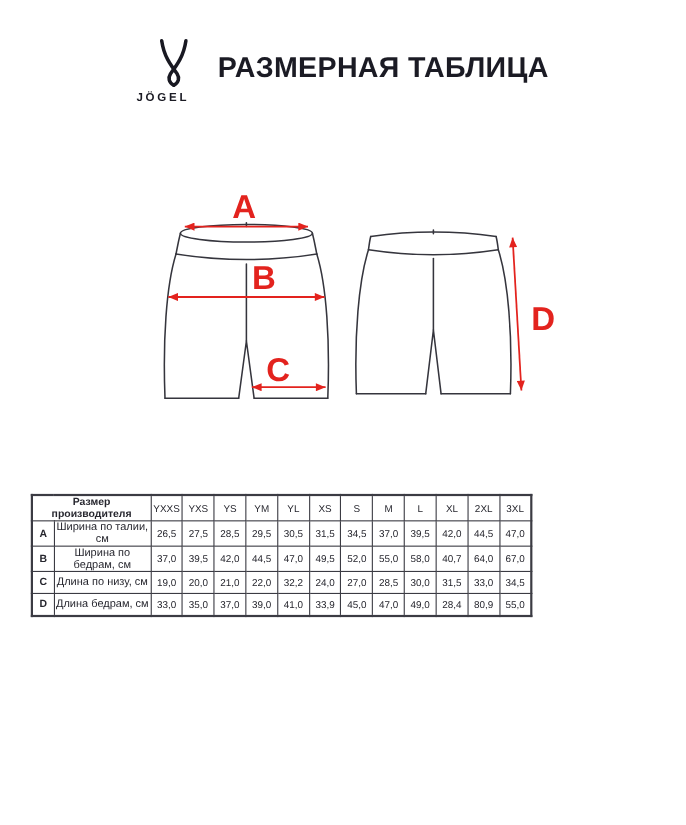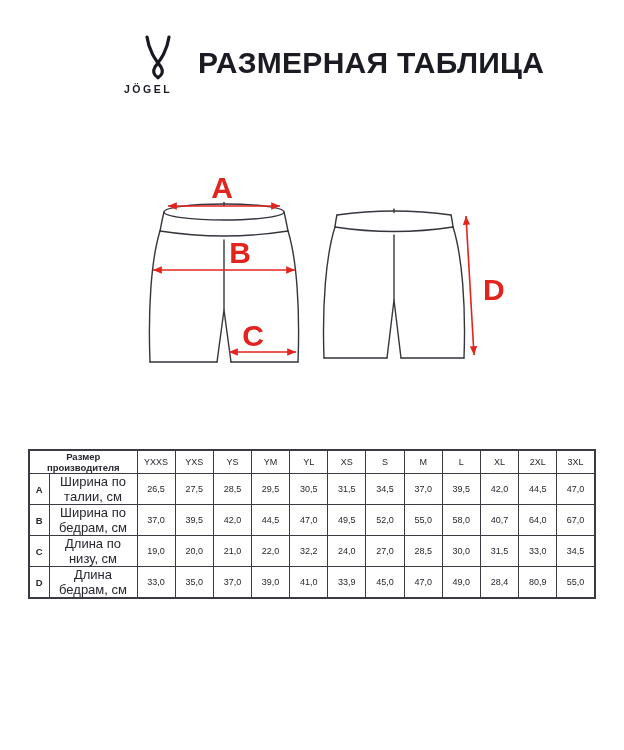--- a/index.html
+++ b/index.html
@@ -4,40 +4,40 @@
 <style>
   html,body{margin:0;padding:0;background:#fff;}
   .page{position:relative;width:624px;height:750px;background:#ffffff;
         font-family:"Liberation Sans",sans-serif;overflow:hidden;}
 
   
   .brand{position:absolute;left:124px;top:34px;width:68px;text-align:left;}
   .brand svg{display:block;margin:0 auto;width:34px;height:46px;}
   .brand-name{margin-top:3px;font-size:10.5px;font-weight:bold;
               letter-spacing:2.5px;color:#1b1b24;}
-  .title{position:absolute;left:198px;top:46px;margin:0;font-size:30px;
+  .title{position:absolute;left:198px;top:46px;margin:0;font-size:26px;
          font-weight:700;letter-spacing:.3px;color:#1b1b24;white-space:nowrap;}
 
   
   .diagram{position:absolute;left:0;top:160px;}
   .outline{fill:none;stroke:var(--line,#35353d);stroke-width:1.4;
            stroke-linecap:round;stroke-linejoin:round;}
   .red-arrow{fill:none;stroke:var(--accent,#e3231e);stroke-width:1.6;}
   .red-label{fill:var(--accent,#e3231e);font-family:"Liberation Sans",sans-serif;
              font-size:30px;font-weight:bold;}
   .logo-stroke{fill:none;stroke:#191922;stroke-width:3.2;stroke-linecap:round;}
 
   
-  .size-table{position:absolute;left:28px;top:449px;width:568px;
+  .size-table{position:absolute;left:28px;top:449px;width:456px;
               border-collapse:collapse;table-layout:fixed;color:#26262e;
               border:2px solid #3b3b43;}
   .size-table td{border:1px solid #3b3b43;text-align:center;vertical-align:middle;
                  height:19px;font-size:9px;padding:0 1px;overflow:hidden;}
   .size-table td.b{font-weight:bold;font-size:9.5px;}
-  .size-table td.param{font-size:13px;}
+  .size-table td.param{font-size:10px;}
 </style>
 </head>
 <body>
 
 <div class="page">
 
   <div class="brand">
     <svg viewBox="0 0 32 46" aria-hidden="true">
       <path class="logo-stroke" d="M5,3 C7,17 13,25 19,33 C21.5,37 20.5,41 16,43.5"></path>
       <path class="logo-stroke" d="M27,3 C25,17 19,25 13,33 C10.5,37 11.5,41 16,43.5"></path>

